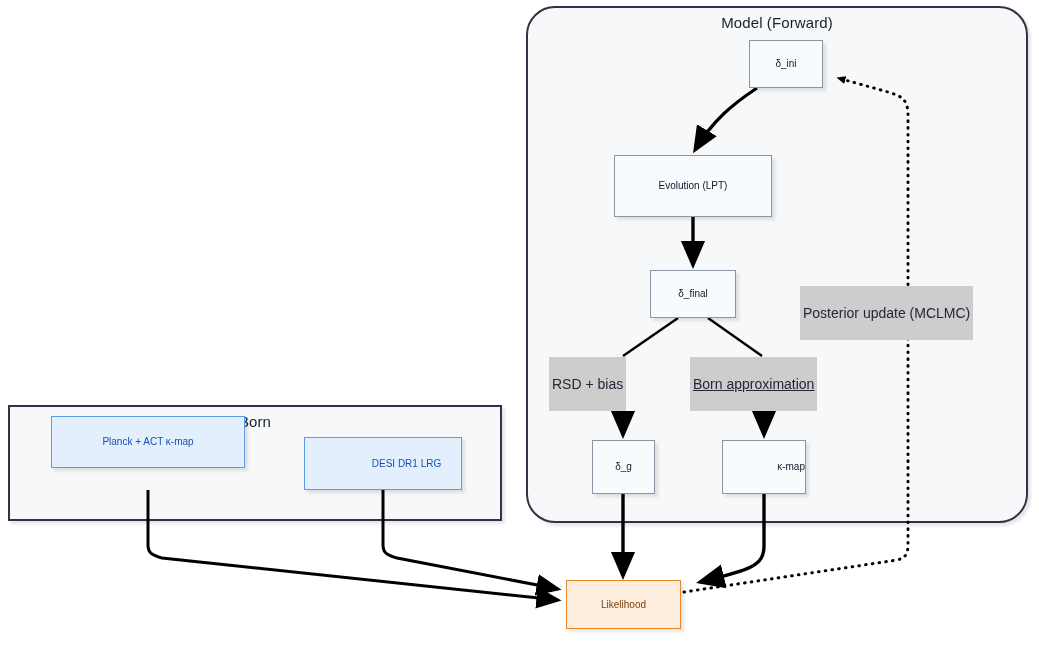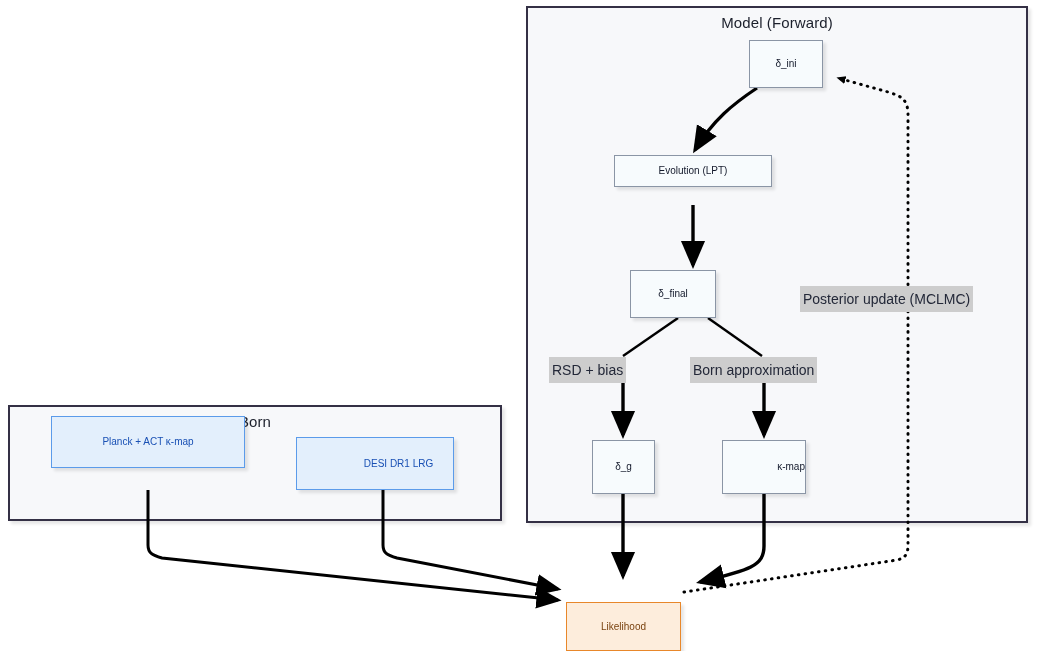--- a/index.html
+++ b/index.html
@@ -60,39 +60,38 @@
   }
   .node.data {
     background: #e3effc;
     border: 1.6px solid #5b9bea;
     color: #1950b4;
   }
   .node.likelihood {
     background: #fdeddc;
     border: 1.8px solid #e8872a;
     color: #7a4310;
-    margin-top: 22px;
   }
   .edge-label {
     position: absolute;
     background: #cdcdcd;
     color: #232838;
     font-size: 14px;
-    padding: 4px 3px;
+    padding: 18px 3px;
     white-space: nowrap;
     box-sizing: border-box;
     line-height: 18px;
   }
 </style>
 </head>
 <body>
 
 <div id="canvas">
 
-  <div class="panel" style="left:526px; top:6px; width:502px; height:517px;">
+  <div class="panel" style="left:526px; top:6px; width:502px; height:517px;border-radius:29px;">
     <div class="panel-title">Model (Forward)</div>
   </div>
 
   <div class="panel" style="left:8px; top:405px; width:494px; height:116px;">
     <div class="panel-title">Born</div>
   </div>
 
   <svg id="wires" viewBox="0 0 1039 651" xmlns="http://www.w3.org/2000/svg">
     <defs>
       <marker id="ah" markerWidth="10" markerHeight="10" refX="7.2" refY="4" orient="auto" markerUnits="strokeWidth">
@@ -123,53 +122,53 @@
 
     <path d="M 383,490 L 383,545 C 383,553 387,555 397,558 L 558,589" fill="none" stroke="#000000" stroke-width="3.0" marker-end="url(#ah)"></path>
 
     <path d="M 684,592 L 897,560 C 906,558 908,553 908,545 L 908,115 C 908,98 900,96 888,92 L 838,78" fill="none" stroke="#000000" stroke-width="3.0" stroke-linecap="round" stroke-dasharray="0.6 6.2" marker-end="url(#ah-dot)"></path>
   </svg>
 
   <div class="node model" style="left:749px; top:40px; width:74px; height:48px;">
     <span>δ_ini</span>
   </div>
 
-  <div class="node model" style="left:614px; top:155px; width:158px; height:32px;">
+  <div class="node model" style="left:614px; top:155px; width:158px; height:62px;">
     <span>Evolution (LPT)</span>
   </div>
 
-  <div class="node model" style="left:630px; top:270px; width:86px; height:48px;">
+  <div class="node model" style="left:650px; top:270px; width:86px; height:48px;">
     <span>δ_final</span>
   </div>
 
   <div class="node model" style="left:592px; top:440px; width:63px; height:54px;">
     <span>δ_g</span>
   </div>
 
   <div class="node model" style="left:722px; top:440px; width:84px; height:54px;justify-content:flex-end;">
     <span>κ-map</span>
   </div>
 
   <div class="node data" style="left:51px; top:416px; width:194px; height:52px;">
     <span>Planck + ACT κ-map</span>
   </div>
 
-  <div class="node data" style="left:296px; top:437px; width:158px; height:53px;padding-left:47px;">
+  <div class="node data" style="left:304px; top:437px; width:158px; height:53px;padding-left:47px;">
     <span>DESI DR1 LRG</span>
   </div>
 
   <div class="node likelihood" style="left:566px; top:580px; width:115px; height:49px;">
     <span>Likelihood</span>
   </div>
 
   <div class="edge-label" style="left:549px; top:357px;">
     <span>RSD + bias</span>
   </div>
 
-  <div class="edge-label" style="left:690px; top:357px;">
+  <div class="edge-label" style="left:690px; top:357px;text-decoration:underline;">
     <span>Born approximation</span>
   </div>
 
   <div class="edge-label" style="left:800px; top:286px;">
     <span>Posterior update (MCLMC)</span>
   </div>
 
 </div>
 
 </body></html>

